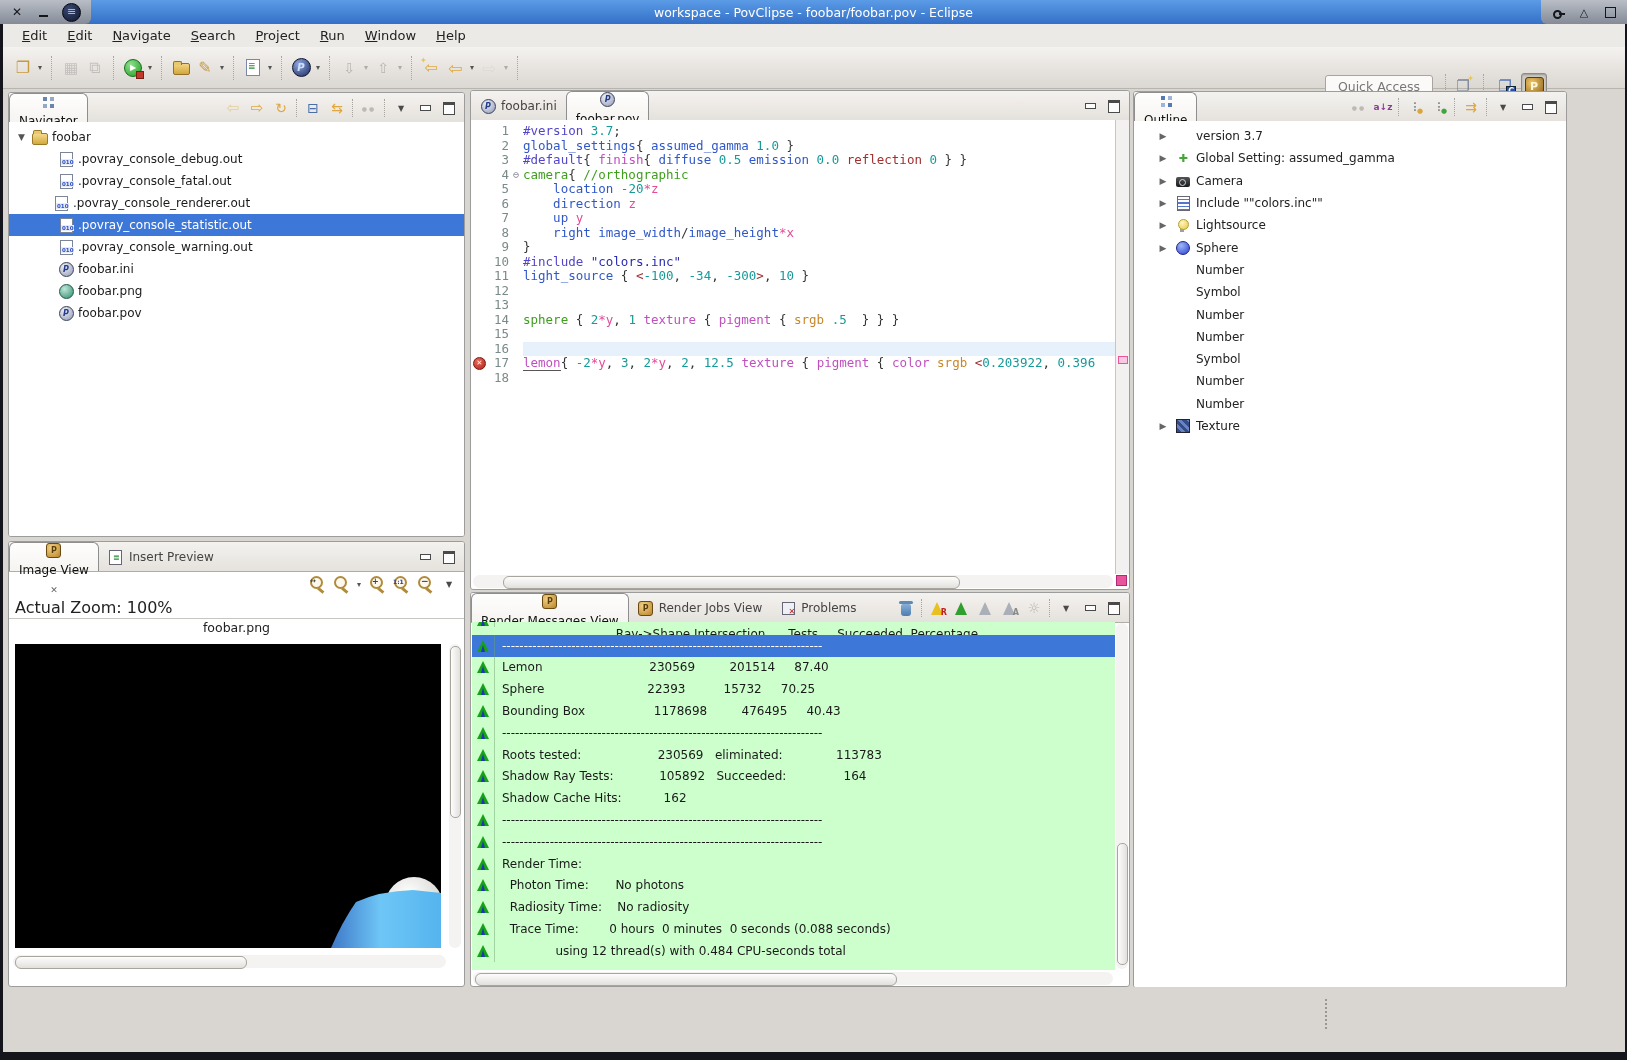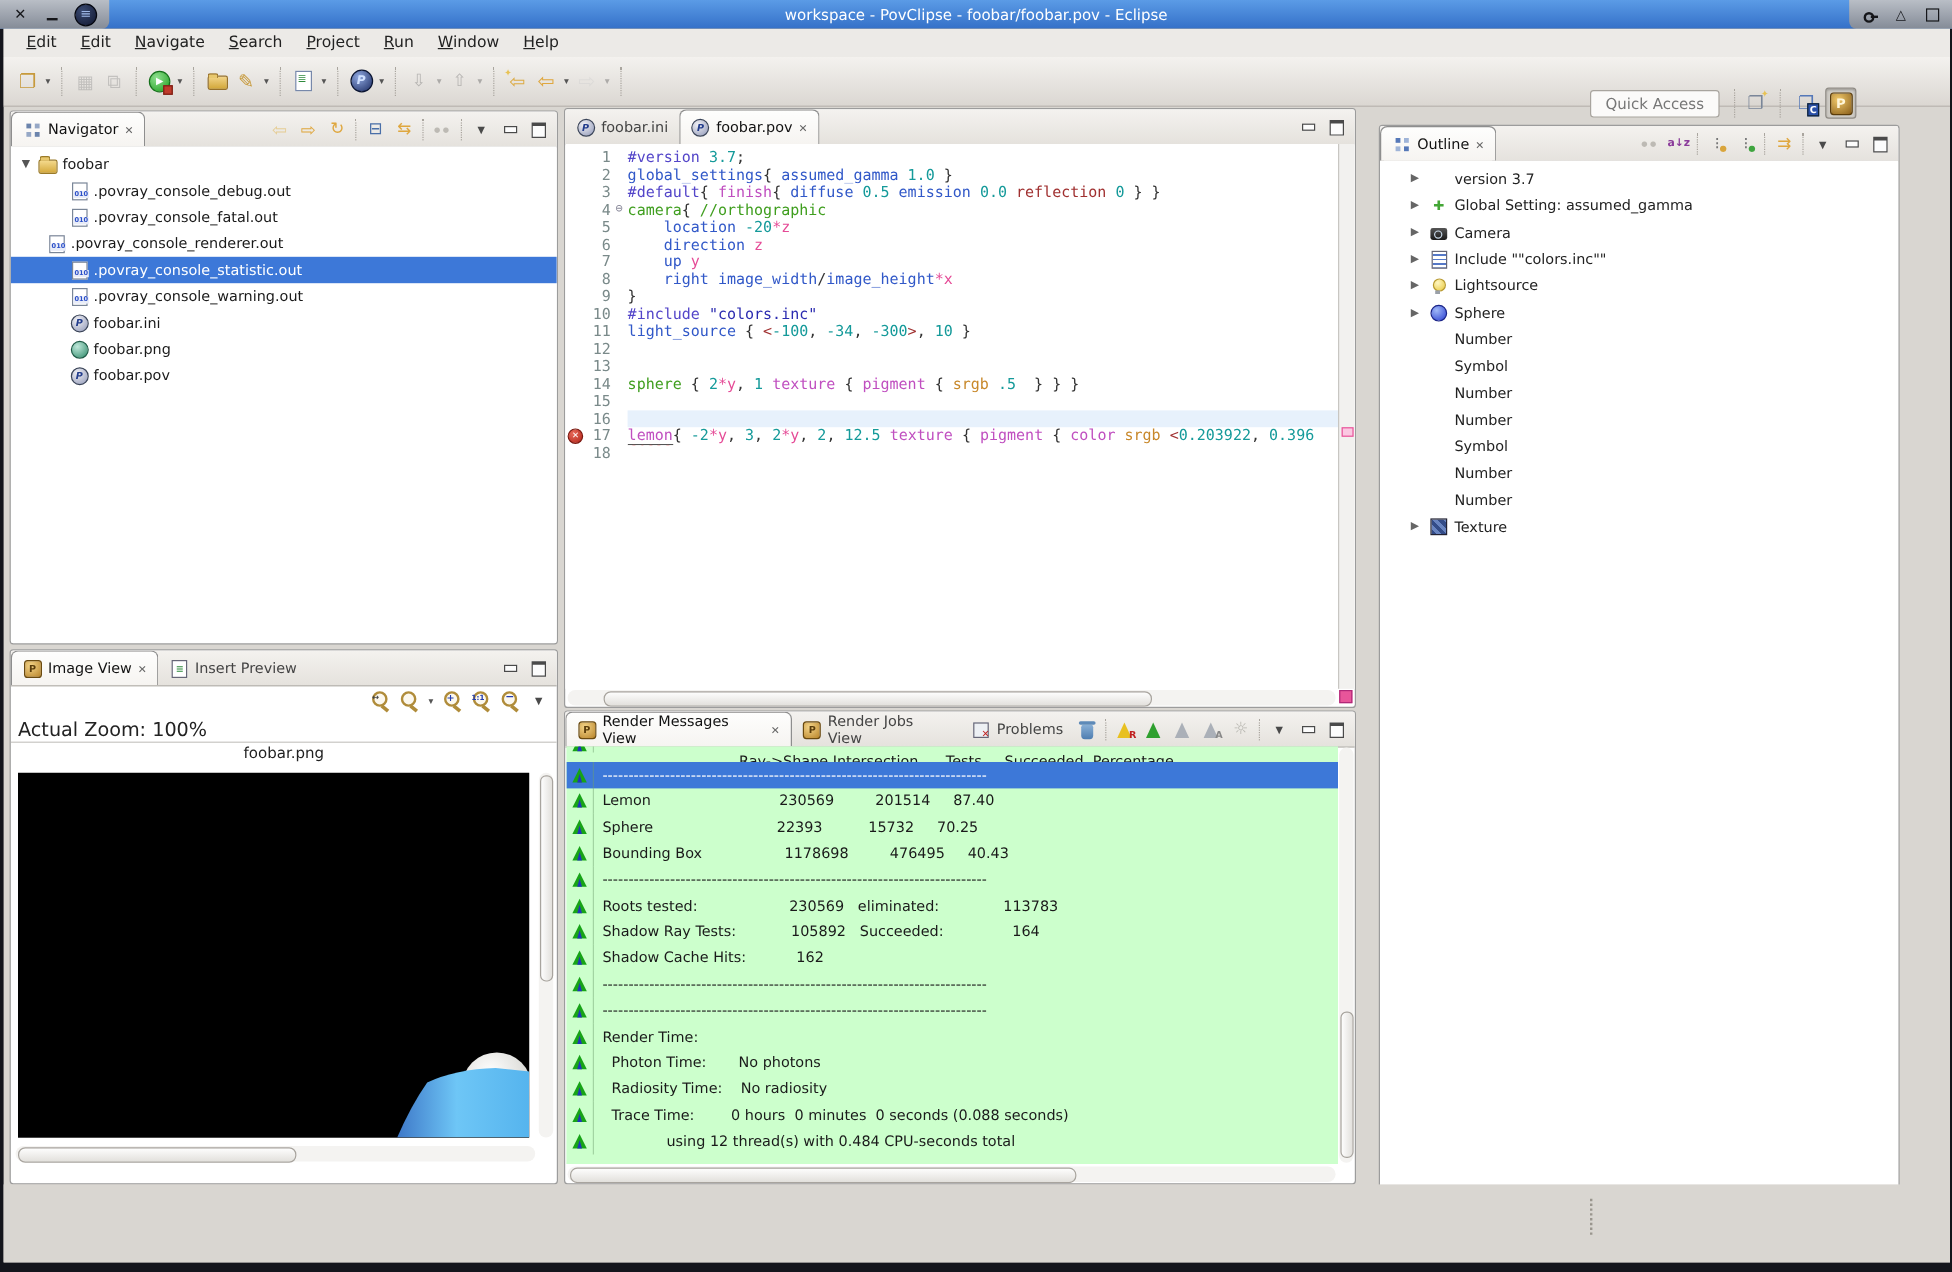--- a/index.html
+++ b/index.html
@@ -73,21 +73,21 @@
     font-size:12.5px;padding:3px 12px;margin-right:8px;}
   .tb-right{position:absolute;right:78px;top:26px;display:flex;align-items:center;}
 
   .mainarea{position:absolute;left:0;right:0;top:64px;bottom:65px;}
   .panel{position:absolute;background:#fff;border:1px solid #9C9C9C;border-radius:3px;overflow:hidden;}
   .vtabbar{position:absolute;left:0;right:0;top:0;height:29px;
     background:linear-gradient(#F4F2EF,#E5E2DD);border-bottom:1px solid #B0ACA6;
     display:flex;align-items:flex-end;}
   .vtab{display:flex;align-items:center;gap:5px;height:28px;padding:0 9px;font-size:12px;color:#444;}
   .vtab.active{background:linear-gradient(#FEFEFD,#F6F4F1);border:1px solid #8E8E8E;border-bottom:none;
-    border-radius:6px 6px 0 0;color:#111;}
+    border-radius:6px 6px 0 0;color:#111;flex-direction:column;}
   .vtab-close::before{content:"✕";font-size:9px;font-weight:bold;color:#666;}
   .hd-icons{margin-left:auto;display:flex;align-items:center;gap:2px;padding-right:4px;padding-bottom:4px;}
   .hi{position:relative;width:22px;height:20px;display:inline-flex;align-items:center;justify-content:center;}
   .hi-sep{width:1px;height:18px;border-left:1px dotted #A9A59E;margin:0 2px;}
   .i-nav-back::before{content:"⇦";font-size:15px;color:#E6CD96;}
   .i-nav-forward::before{content:"⇨";font-size:15px;color:#DFA73F;}
   .i-nav-up::before{content:"↻";font-size:14px;color:#DFA73F;}
   .i-collapse-all::before{content:"⊟";font-size:14px;color:#4A6FA8;}
   .i-link-editor::before{content:"⇆";font-size:14px;color:#DFA73F;}
   .i-focus-dots::before{content:"●●";font-size:6px;letter-spacing:2px;color:#BDBAB4;}
@@ -149,21 +149,21 @@
   .fi-texture::before{content:"";width:12px;height:12px;border:1px solid #223;
     background:repeating-linear-gradient(45deg,#334C88 0 3px,#6884C0 3px 6px);}
 
   
   #navigator-panel{left:5px;top:4px;width:455px;height:443px;}
   .tree{position:absolute;left:0;right:0;top:29px;bottom:0;background:#fff;padding-top:4px;}
   .trow{display:flex;align-items:center;height:22px;gap:4px;font-size:12px;color:#1A1A1A;}
   .trow .arrow{width:13px;text-align:center;color:#555;font-size:9px;flex:none;}
   .trow.sel{background:#3D78D8;color:#fff;}
   
-  #outline-panel{left:1130px;top:16px;width:432px;height:895px;margin-left:16px;}
+  #outline-panel{left:1130px;top:3px;width:432px;height:895px;}
   .orow{display:flex;align-items:center;height:22.3px;gap:4px;font-size:12px;padding-left:22px;}
   .orow .arrow{width:14px;color:#666;font-size:9px;flex:none;text-align:center;}
   .orow .fi{width:18px;}
 
   
   #editor-panel{left:467px;top:2px;width:658px;height:498px;}
   .ed-body{position:absolute;left:0;right:0;top:29px;bottom:15px;background:#fff;
     font-family:"DejaVu Sans Mono","Liberation Mono",monospace;font-size:12.5px;overflow:hidden;}
   .ed-ruler{position:absolute;right:0;top:29px;bottom:15px;width:13px;background:#F2F1EF;border-left:1px solid #C8C6C2;}
   .ov-err{position:absolute;left:2px;width:8px;height:6px;background:#FBC8E2;border:1px solid #E8559A;}
@@ -337,21 +337,21 @@
           <div class="trow" style="padding-left: 32px;">
             <span class="arrow"></span>
             <span class="fi fi-bin"></span>
             <span>.povray_console_debug.out</span>
           </div>
           <div class="trow" style="padding-left: 32px;">
             <span class="arrow"></span>
             <span class="fi fi-bin"></span>
             <span>.povray_console_fatal.out</span>
           </div>
-          <div class="trow" style="padding-left: 13px;">
+          <div class="trow" style="padding-left: 27px;">
             <span class="arrow"></span>
             <span class="fi fi-bin"></span>
             <span>.povray_console_renderer.out</span>
           </div>
           <div class="trow sel" style="padding-left: 32px;">
             <span class="arrow"></span>
             <span class="fi fi-bin"></span>
             <span>.povray_console_statistic.out</span>
           </div>
           <div class="trow" style="padding-left: 32px;">

